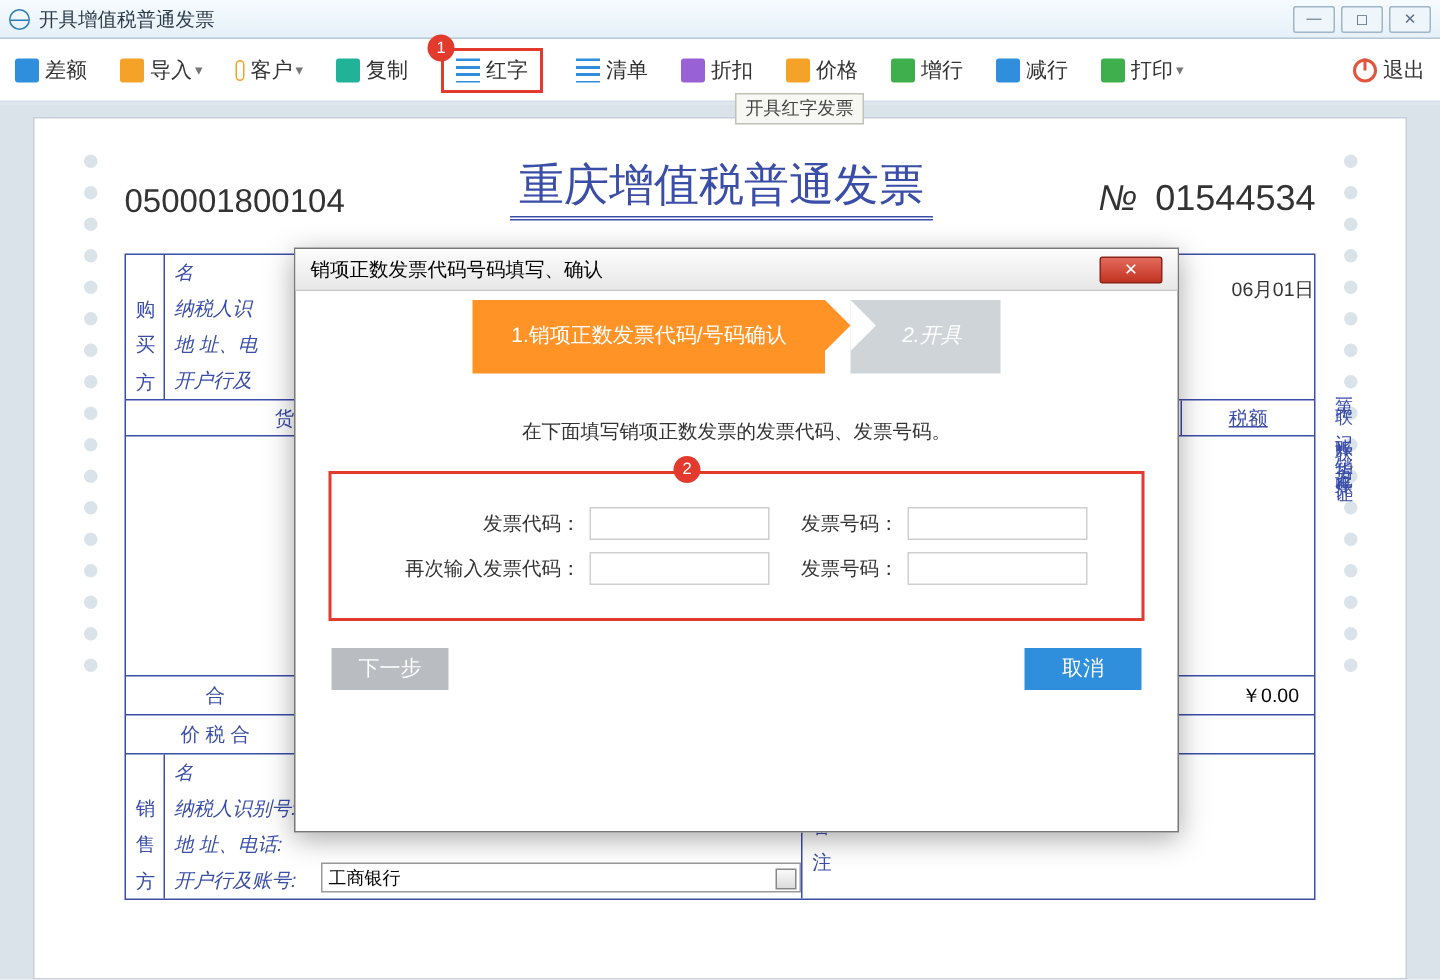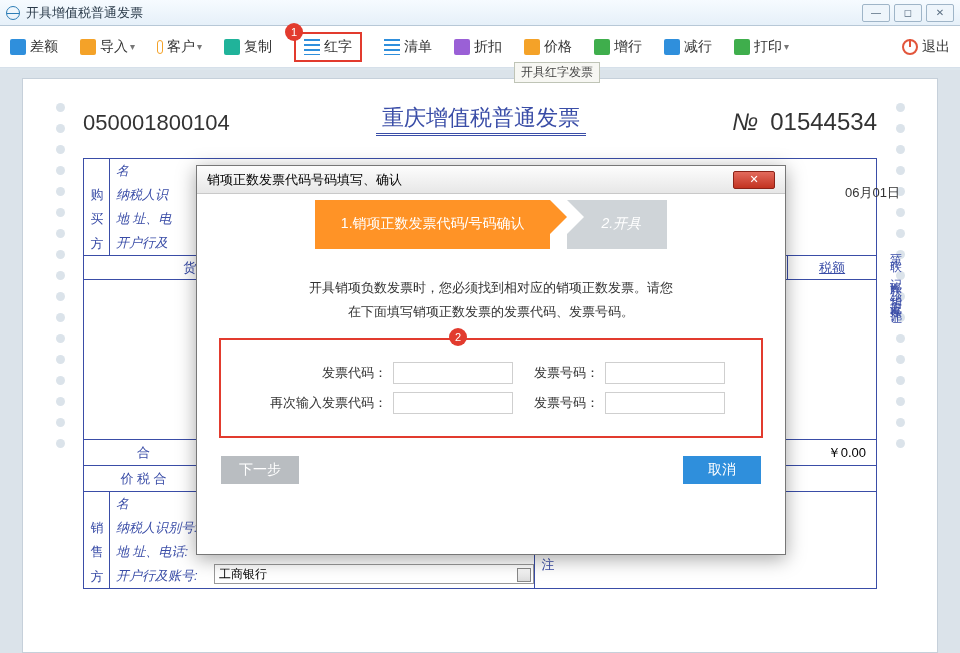--- a/index.html
+++ b/index.html
@@ -10,32 +10,32 @@
  .globe{width:14px;height:14px;border:1.5px solid #2c7db6;border-radius:50%;position:relative;}
  .globe:before{content:"";position:absolute;left:0;right:0;top:50%;border-top:1px solid #2c7db6;}
  .winbtns{display:flex;gap:4px;}
  .winbtn{width:28px;height:18px;border:1px solid #9fb5c8;border-radius:2px;background:#eef5fb;display:flex;align-items:center;justify-content:center;color:#5a6e82;font-size:10px;}
  
  .toolbar{height:42px;background:#fff;display:flex;align-items:center;justify-content:center;gap:22px;padding:0 10px;border-bottom:1px solid #d6e0ea;position:relative;}
  .tbtn{display:flex;align-items:center;gap:4px;color:#333;cursor:pointer;font-size:14px;}
  .tbtn .ic{width:16px;height:16px;display:inline-block;}
  .tbtn.red-box{border:2px solid #e23b2e;padding:4px 8px;position:relative;}
  .callout1{position:absolute;top:-11px;left:-11px;width:18px;height:18px;background:#e23b2e;color:#fff;border-radius:50%;font-size:11px;display:flex;align-items:center;justify-content:center;}
- .hover-tip{position:absolute;top:62px;left:514px;background:#f7f7f3;border:1px solid #bfc4b6;padding:1px 6px;font-size:12px;color:#444;z-index:30;}
+ .hover-tip{position:absolute;top:62px;left:490px;background:#f7f7f3;border:1px solid #bfc4b6;padding:1px 6px;font-size:12px;color:#444;z-index:30;}
  
  .formarea{position:absolute;top:70px;left:0;right:0;bottom:0;background:#dbe3ea;}
  .paper{position:absolute;top:8px;left:22px;right:22px;bottom:0;background:#fff;border:1px solid #c6d0da;}
  .punchL,.punchR{position:absolute;top:12px;bottom:0;width:14px;}
  .punchL{left:30px;} .punchR{right:30px;}
  .hole{width:9px;height:9px;background:#dbe3ea;border-radius:50%;margin:12px auto;}
  .inner{position:absolute;top:24px;left:60px;right:60px;}
  
  .hdr{display:flex;align-items:flex-end;justify-content:space-between;}
  .code-left{font-family:"Arial";font-size:22px;color:#333;}
- .title-ctr{color:#3a4da7;font-family:Liberation Sans, sans-serif;font-size:22px;border-bottom:3px double #3a4da7;padding:0 6px;}
+ .title-ctr{color:#3a4da7;font-family:Liberation Sans, sans-serif;font-size:30px;border-bottom:3px double #3a4da7;padding:0 6px;}
  .num-right{font-family:Liberation Sans, sans-serif;font-size:24px;color:#333;}
  .num-right .no{font-style:italic;margin-right:12px;}
  
  .blueform{margin-top:22px;border:1px solid #3a4da7;color:#3a4da7;position:relative;}
  .row{display:flex;border-bottom:1px solid #3a4da7;}
  .vlabel{width:26px;border-right:1px solid #3a4da7;display:flex;align-items:center;justify-content:center;writing-mode:vertical-rl;letter-spacing:10px;padding:6px 0;}
  .fields{flex:1;}
  .fline{border-bottom:1px dashed transparent;display:flex;align-items:center;height:24px;}
  .flabel{width:90px;padding-left:6px;font-style:italic;}
  .fval{flex:1;color:#000;font-style:normal;padding-left:4px;}
@@ -64,21 +64,21 @@
  .mdesc{text-align:center;color:#333;line-height:24px;margin:30px 40px 14px;}
  .red-area{border:2px solid #e23b2e;margin:0 22px;padding:14px 6px;position:relative;}
  .callout2{position:absolute;top:-12px;left:228px;width:18px;height:18px;background:#e23b2e;color:#fff;border-radius:50%;font-size:11px;display:flex;align-items:center;justify-content:center;}
  .grow{display:flex;align-items:center;justify-content:center;margin:8px 0;gap:6px;}
  .glabel{width:130px;text-align:right;color:#333;}
  .gin{width:120px;height:22px;border:1px solid #cfcfcf;background:#fff;}
  .mbtns{display:flex;justify-content:space-between;gap:12px;padding:18px 24px;}
  .btn{width:78px;height:28px;display:flex;align-items:center;justify-content:center;color:#fff;font-size:14px;}
  .btn.gray{background:#b9bdc1;}
  .btn.blue{background:#2f8fdc;}
- .date-peek{position:absolute;top:184px;right:60px;font-size:13px;color:#333;text-align:right;}
+ .date-peek{position:absolute;top:184px;right:84px;font-size:13px;color:#333;text-align:right;}
  .caret{position:absolute;top:100px;left:446px;font-family:serif;color:#333;}
  
  .i-orange{background:#f4a228;border-radius:2px;}
  .i-blue{background:#2f8fdc;border-radius:2px;}
  .i-teal{background:#20b39a;border-radius:2px;}
  .i-purple{background:#9a60d6;border-radius:2px;}
  .i-green{background:#3fae4c;border-radius:2px;}
  .i-key{width:6px!important;height:14px!important;border:1.5px solid #f4a228;border-radius:3px;}
  .ic.lines{background:repeating-linear-gradient(#2f8fdc 0 2px,transparent 2px 5px);}
  .arrow{color:#777;font-size:10px;margin-left:-2px;}
@@ -277,21 +277,20 @@
   <div class="modal">
     <div class="mtitle">
       <span>销项正数发票代码号码填写、确认</span>
       <div class="closex">✕</div>
     </div>
     <div class="steps">
       <div class="step on">1.销项正数发票代码/号码确认</div>
       <div class="step off">2.开具</div>
     </div>
     <div class="mdesc">
-      <div>开具销项负数发票时，您必须找到相对应的销项正数发票。请您</div>
       <div>在下面填写销项正数发票的发票代码、发票号码。</div>
     </div>
     <div class="red-area">
       <span class="callout2">2</span>
       <div class="grow">
         <span class="glabel">发票代码：</span>
         <input class="gin" style="">
         <span class="glabel" style="width:80px">发票号码：</span>
         <input class="gin" style="">
       </div>

